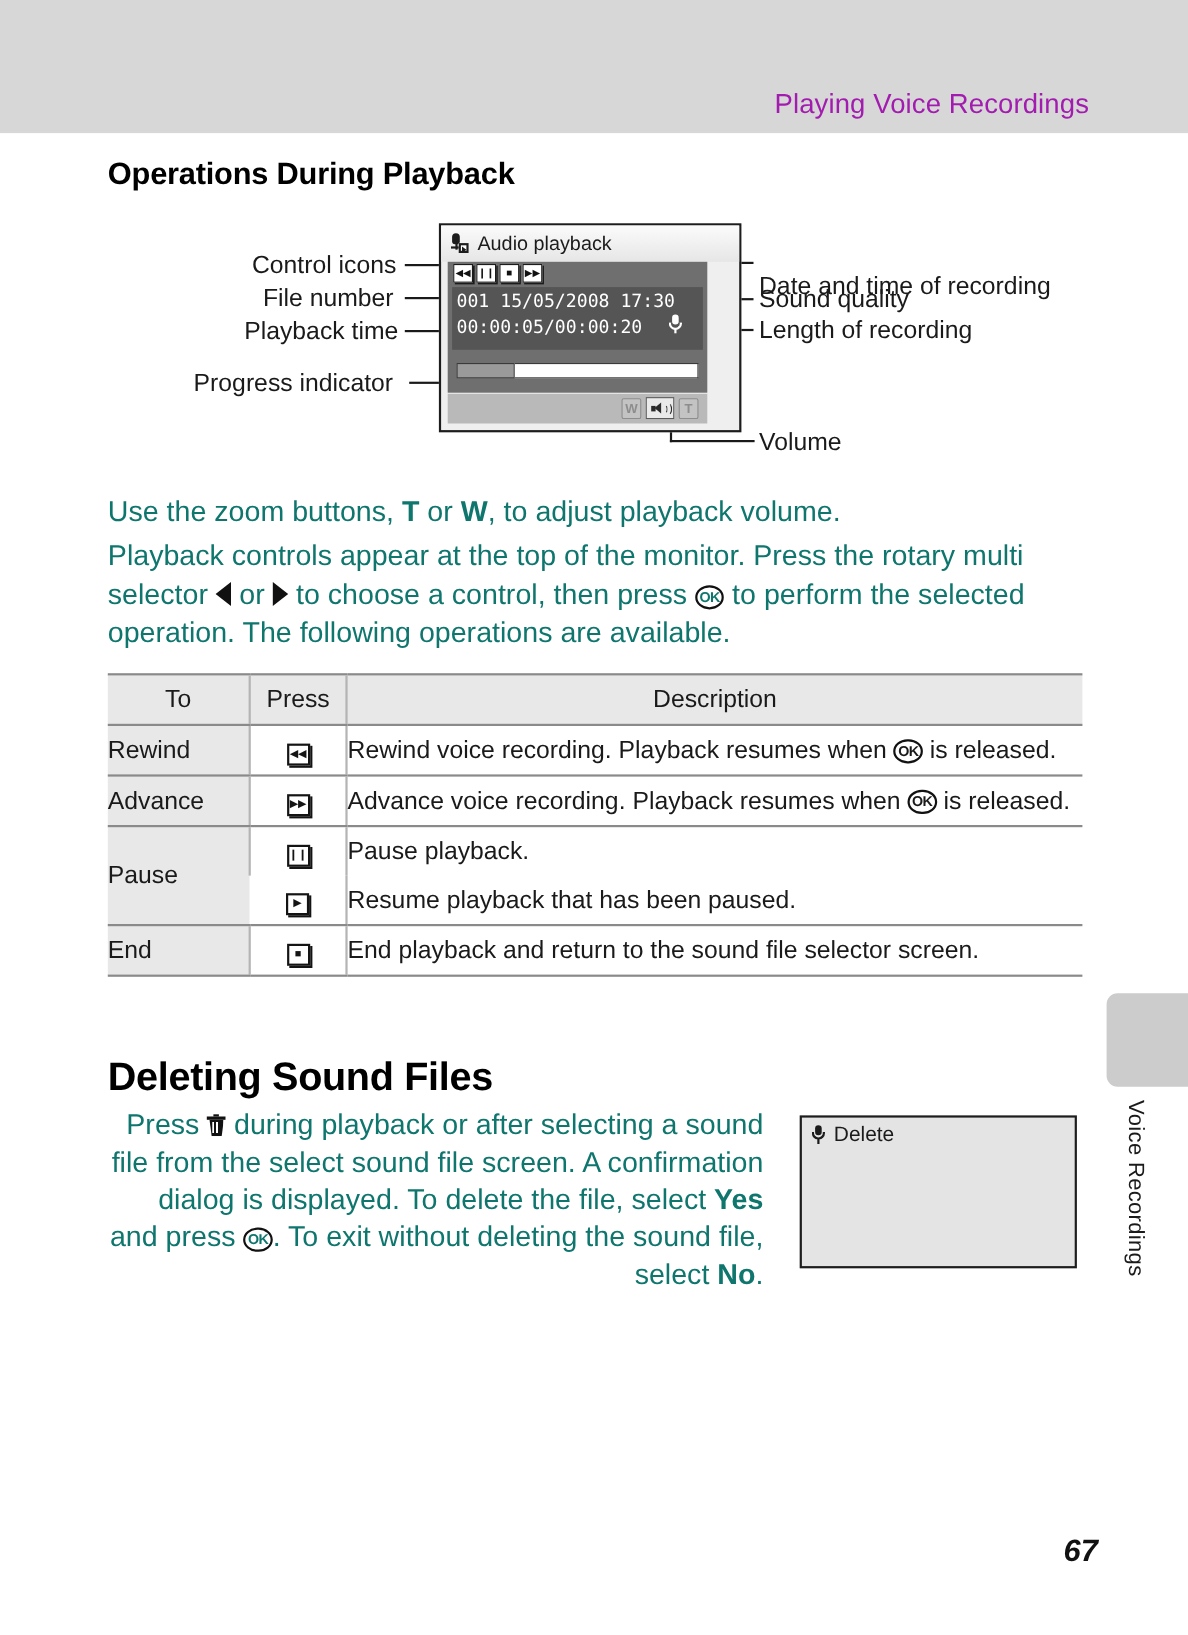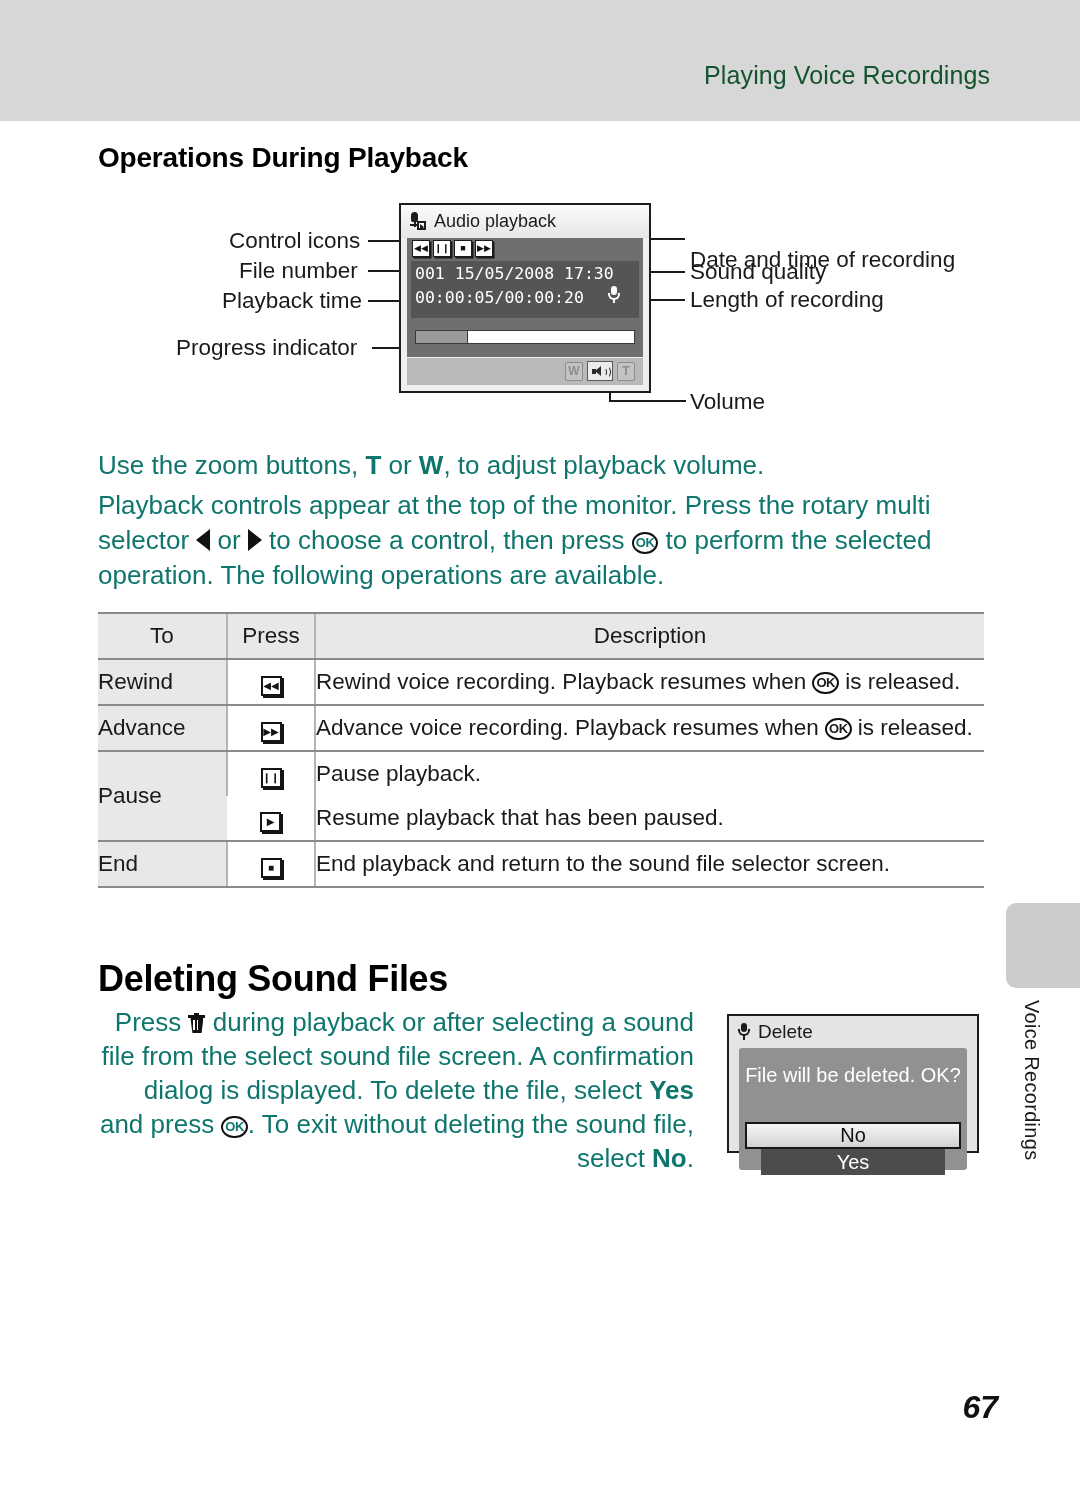--- a/index.html
+++ b/index.html
@@ -20,23 +20,23 @@
   .page-header {
     position: absolute;
     left: 0; top: 0;
     width: 1080px;
     height: 121px;
     background: #d7d7d7;
   }
   .page-header-title {
     position: absolute;
     right: 90px;
-    top: 61px;
+    top: 81px;
     font-size: 25px;
-    color: #14532d;
+    color: #a21caf;
     letter-spacing: .1px;
     white-space: nowrap;
   }
 
   
   .h-section {
     position: absolute;
     left: 98px;
     font-weight: bold;
     color: #000;
@@ -67,21 +67,21 @@
   .callout-vline {
     position: absolute;
     background: #1a1a1a;
     width: 2px;
   }
 
   
   .monitor {
     position: absolute;
     left: 399px; top: 8px;
-    width: 252px; height: 190px;
+    width: 275px; height: 190px;
     border: 2px solid #1d1d1d;
     background: #efefef;
     box-sizing: border-box;
   }
   .monitor-titlebar {
     position: absolute;
     left: 0; top: 0;
     width: 100%; height: 33px;
     background: linear-gradient(#fbfbfb, #e6e6e6);
     display: flex;
@@ -457,21 +457,21 @@
     writing-mode: vertical-rl;
     white-space: nowrap;
     letter-spacing: .3px;
   }
 
   
   .page-number {
     position: absolute;
     right: 82px;
     bottom: 60px;
-    font-size: 32px;
+    font-size: 28px;
     font-style: italic;
     font-weight: bold;
     color: #111;
     margin-top: 41px;
   }
 </style>
 </head>
 <body>
 
 <div class="page-header">
@@ -610,23 +610,18 @@
 
 <div class="delete-shot">
   <div class="ds-title">
     <span class="ds-mic">
         <span class="cap"></span>
         <span class="arc"></span>
         <span class="stm"></span>
       </span>
     <span class="ds-title-text">Delete</span>
   </div>
-  <div class="ds-body">
-    <div class="ds-msg">File will be deleted. OK?</div>
-    <div class="ds-no">No</div>
-    <div class="ds-yes">Yes</div>
-  </div>
 </div>
 
 <div class="side-tab-block"></div>
 <div class="side-tab-text">Voice Recordings</div>
 
 <div class="page-number">67</div>
 
 </body></html>

